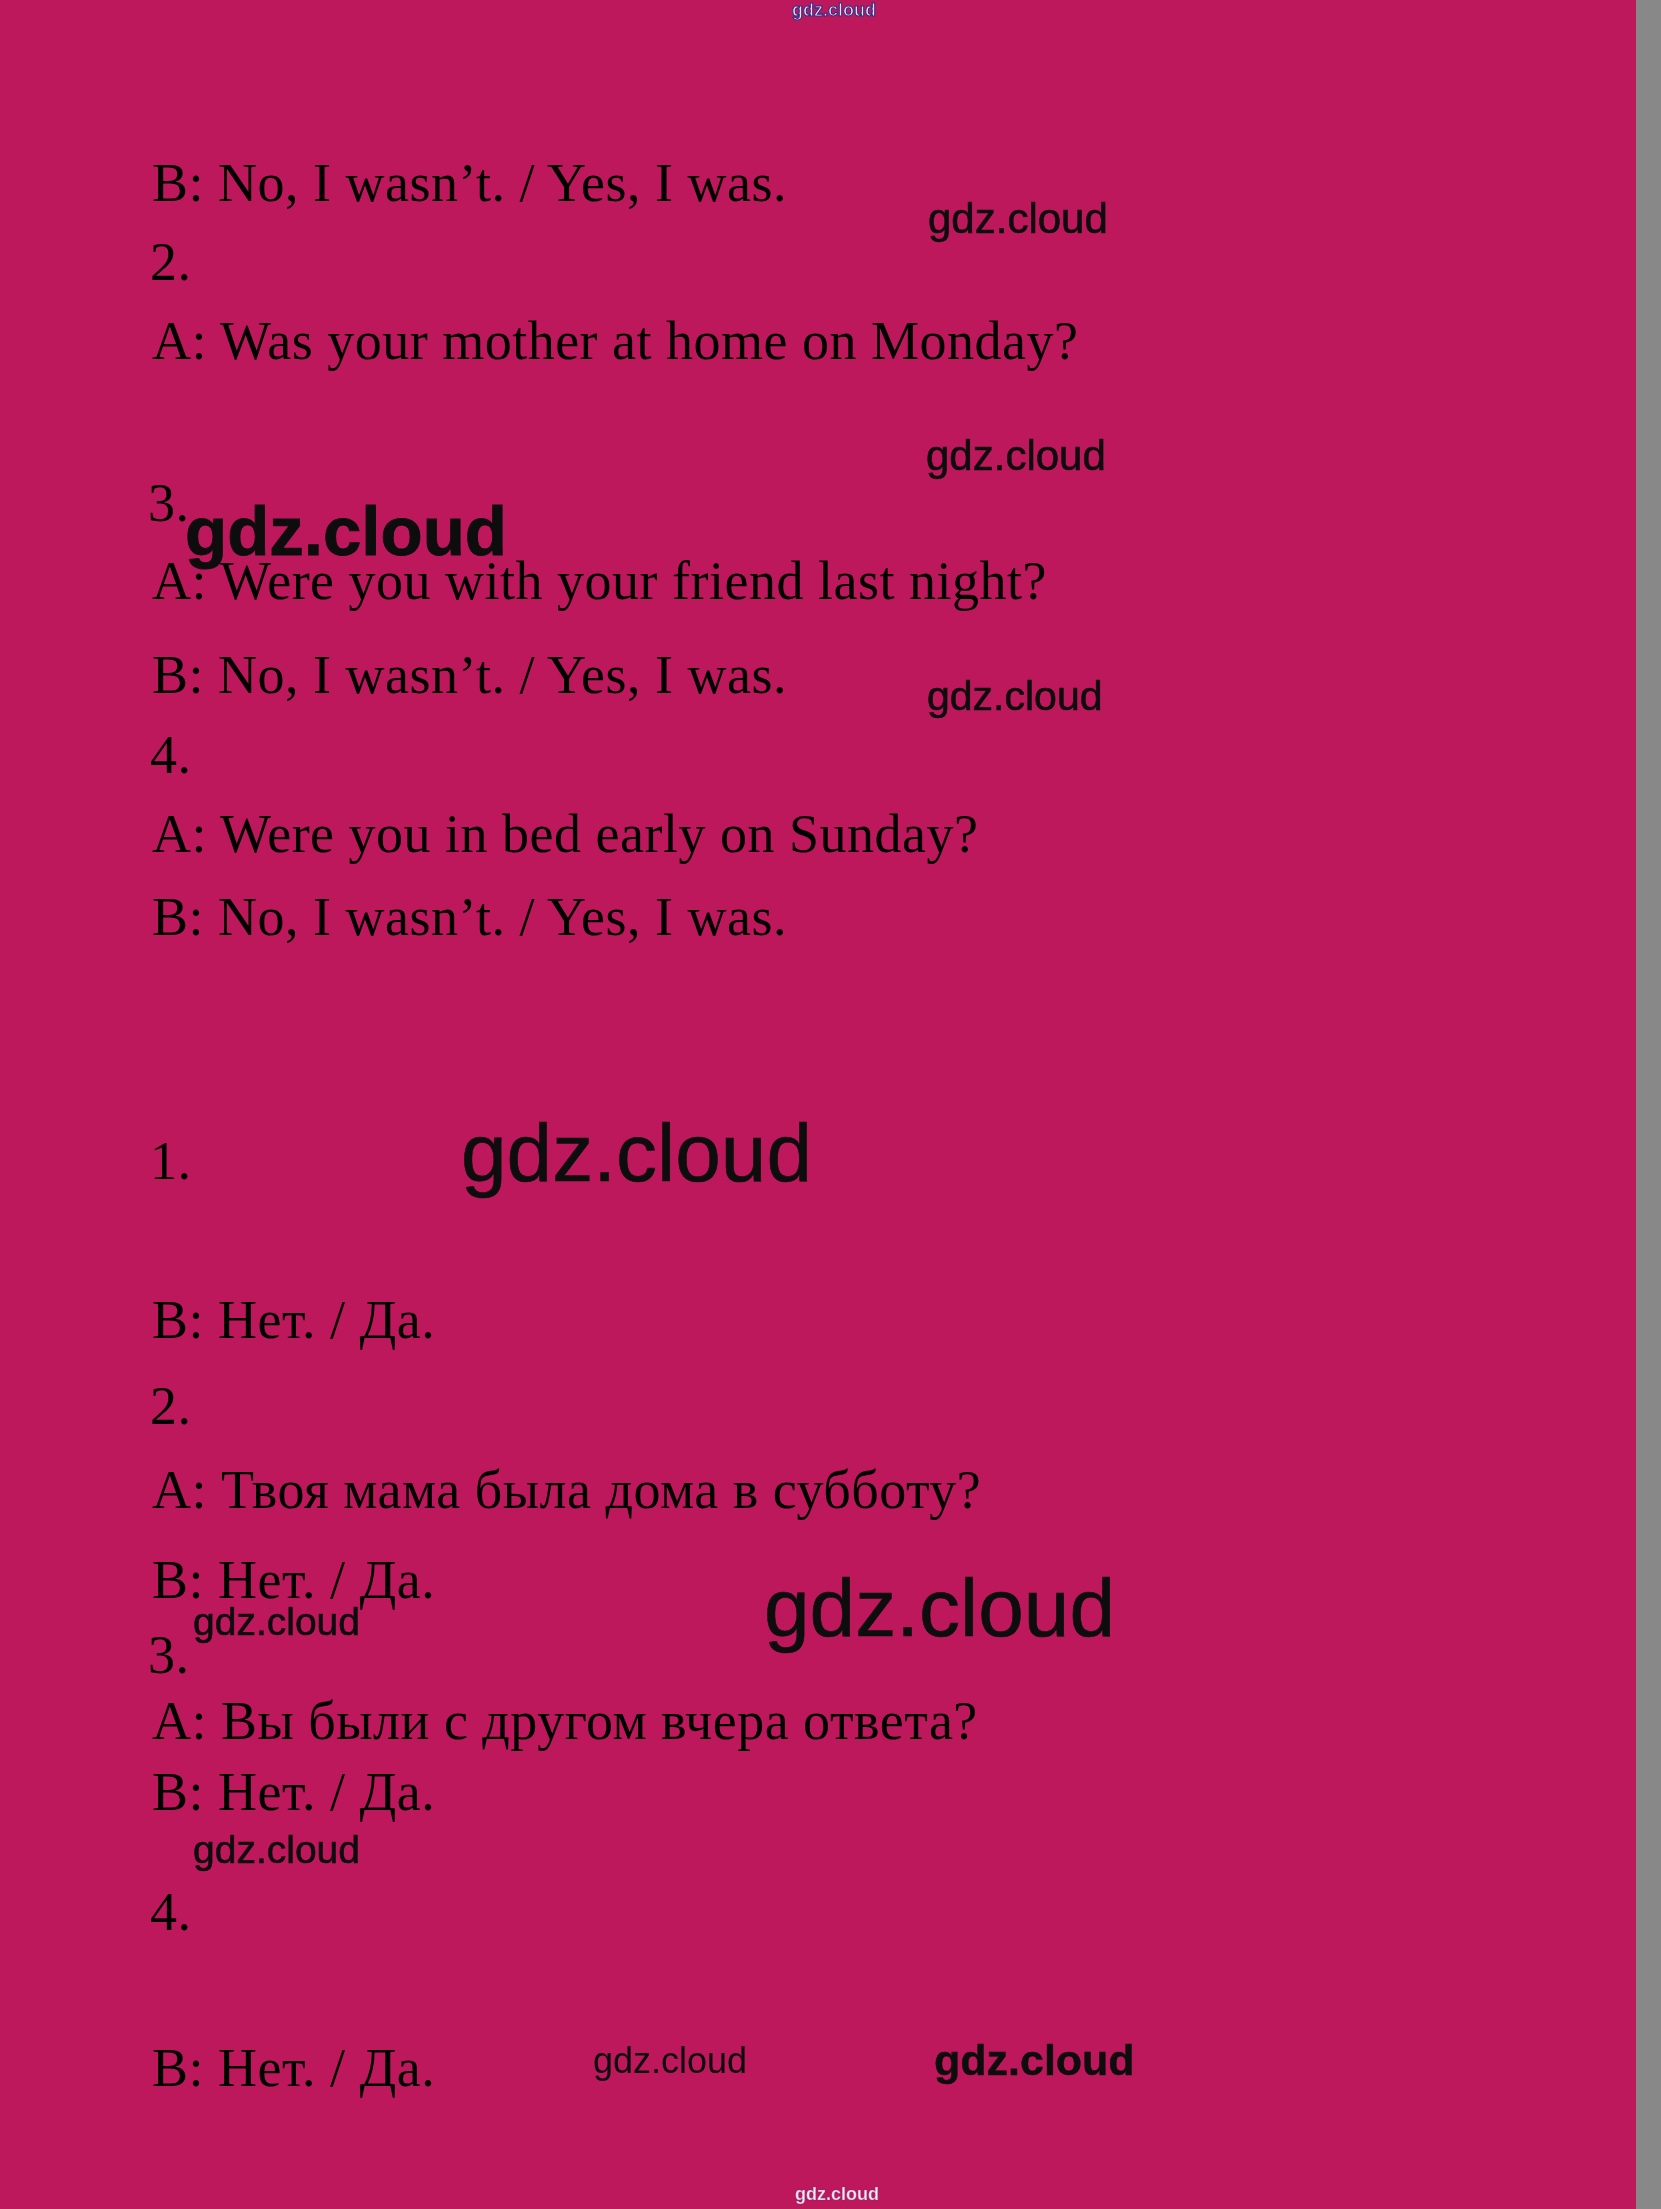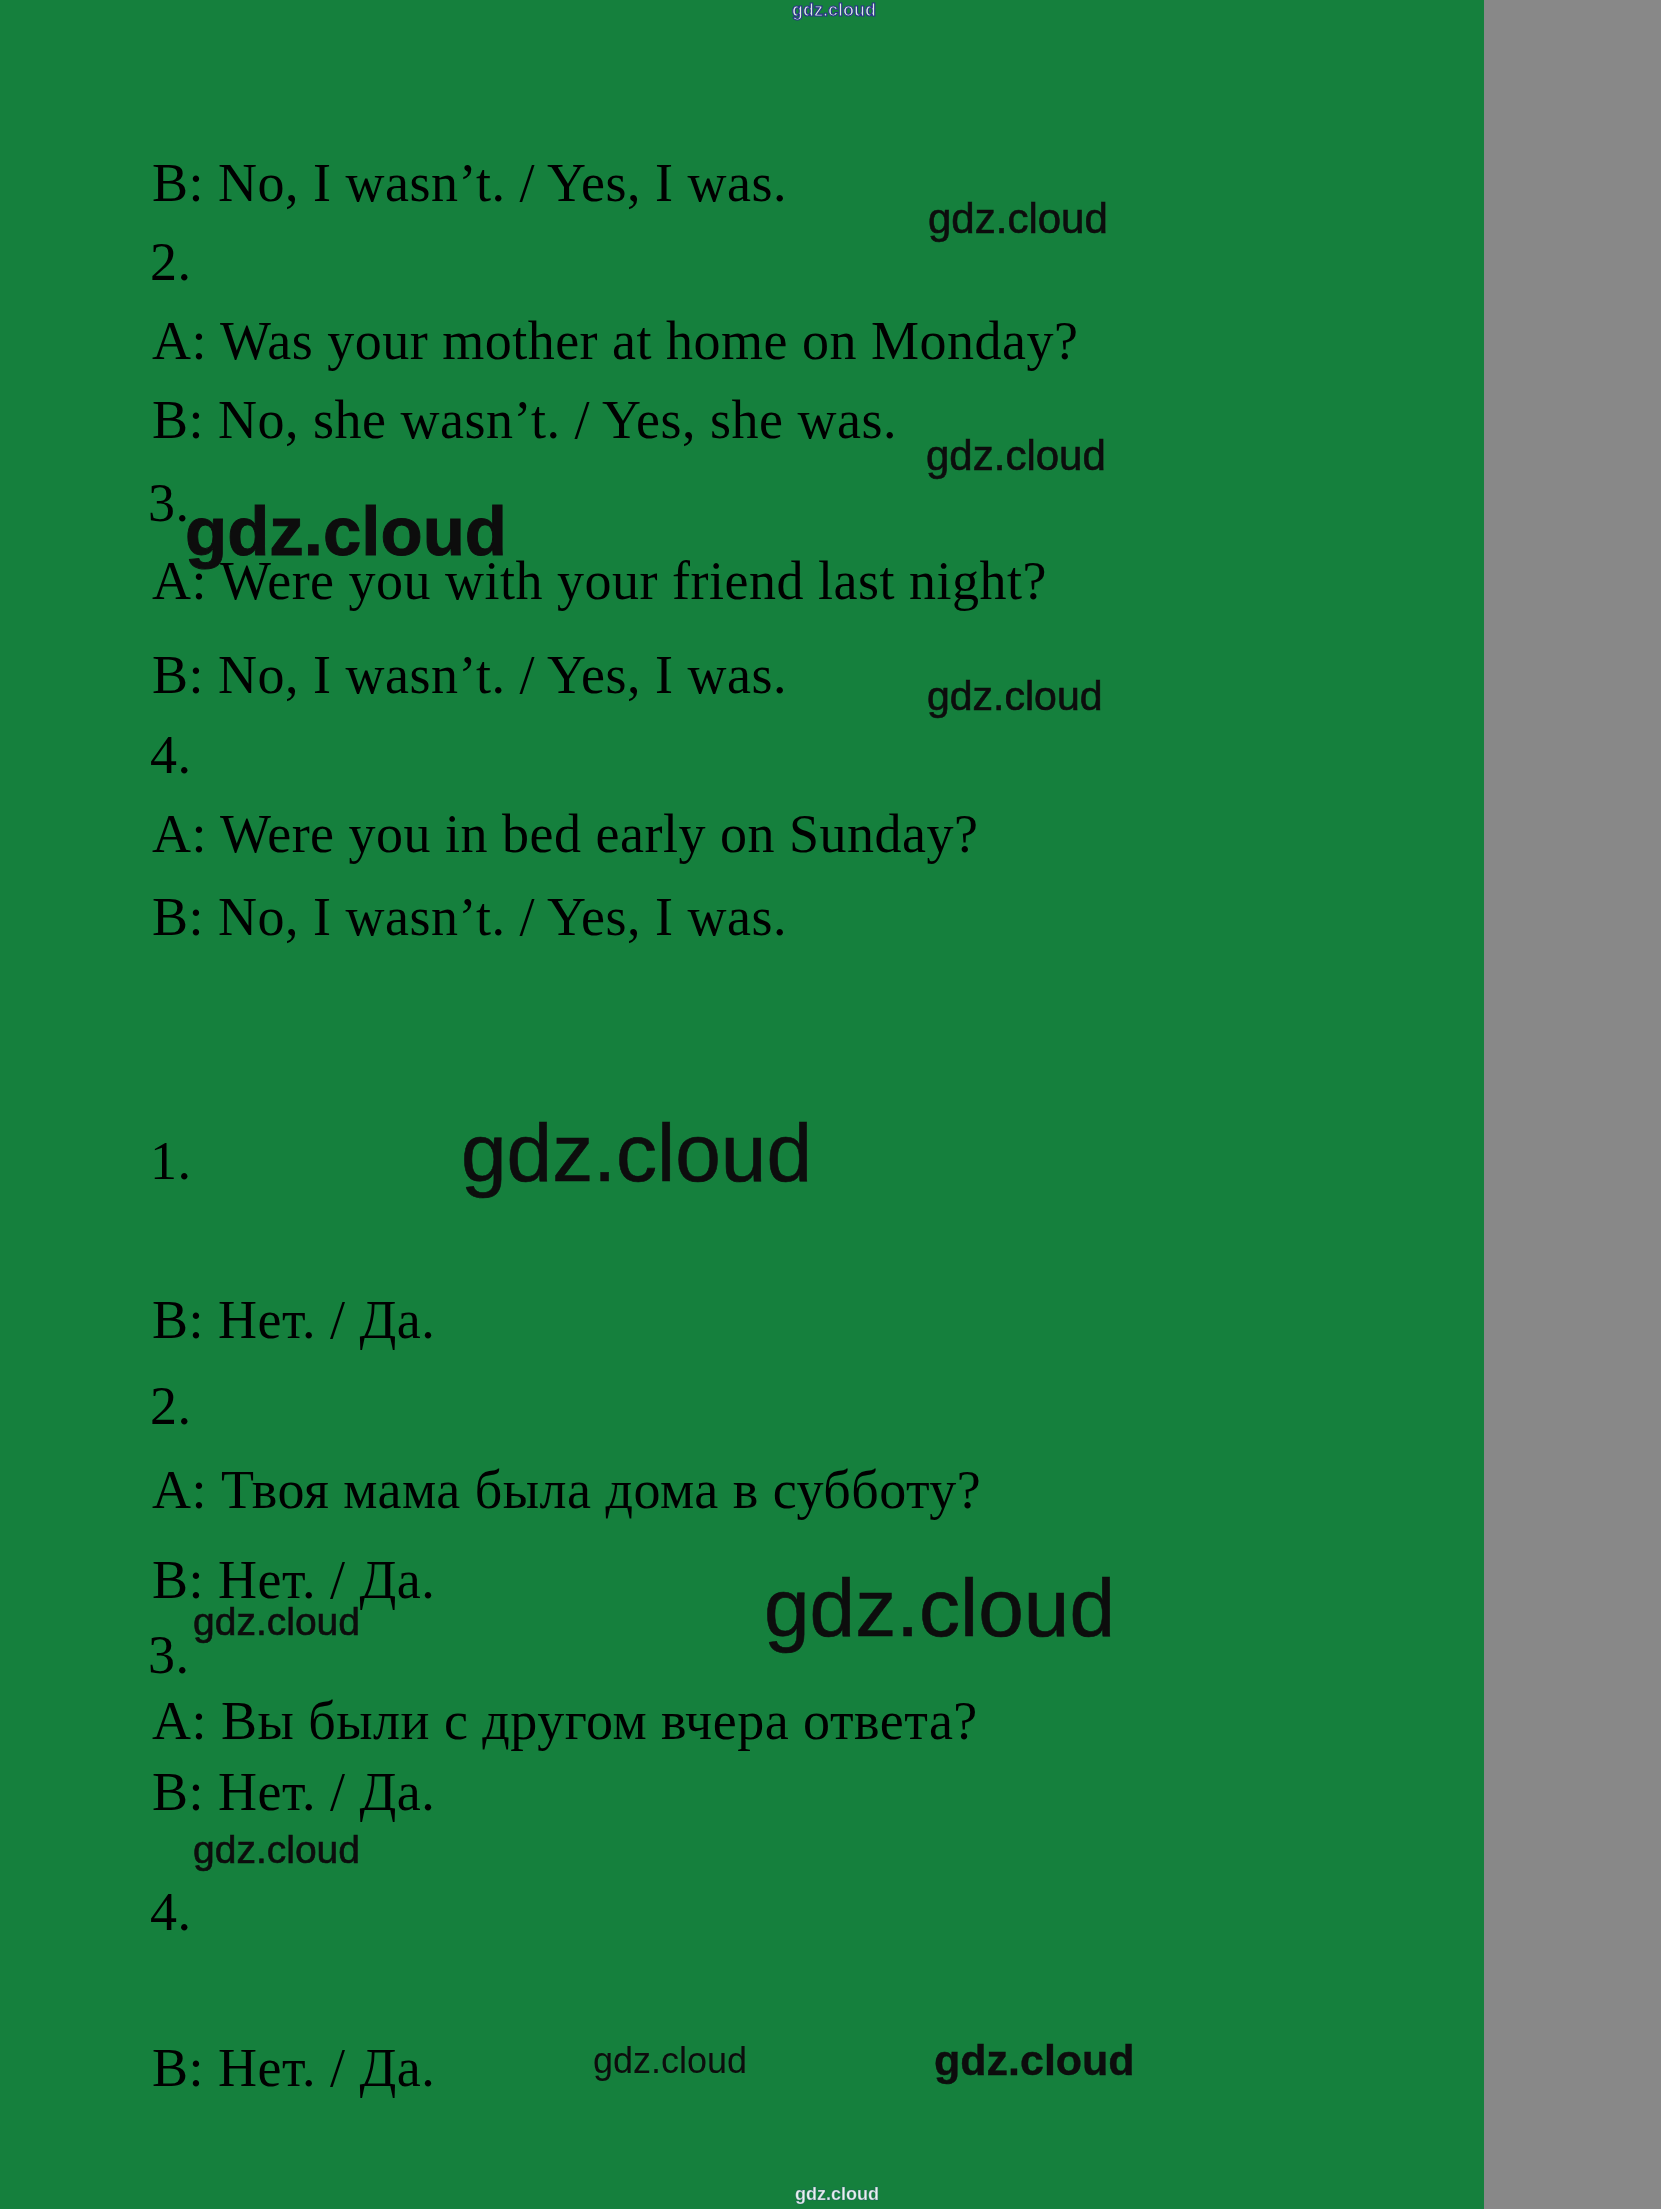--- a/index.html
+++ b/index.html
@@ -1,19 +1,19 @@
 <!DOCTYPE html>
 <html style="font-size:15px"><head>
 <meta charset="utf-8">
 <style>
   html,body{margin:0;padding:0;background:#888;}
   #page{
     position:relative;
-    width:1484px;height:2209px;
-    background:#15803d;
+    width:1636px;height:2209px;
+    background:#be185d;
     overflow:hidden;
     font-family:"Liberation Serif", serif;
     color:#000;
   }
   
   .t{
     position:absolute;
     font-size:54px;
     line-height:1;
     white-space:nowrap;
@@ -53,21 +53,20 @@
   <div class="wm wm-outline" style="left:792px;top:0.9px;font-size:18px;">gdz.cloud</div>
 
   <div class="t" style="left:152px;top:156px;">B: No, I wasn’t. / Yes, I was.</div>
 
   <div class="wm wm-med" style="left:928px;top:198px;font-size:42px;">gdz.cloud</div>
 
   <div class="t" style="left:150px;top:235px;">2.</div>
 
   <div class="t" style="left:152px;top:314px;">A: Was your mother at home on Monday?</div>
 
-  <div class="t" style="left:152px;top:393px;">B: No, she wasn’t. / Yes, she was.</div>
 
   <div class="wm wm-med" style="left:926px;top:435px;font-size:42px;">gdz.cloud</div>
 
   <div class="t" style="left:148px;top:476px;">3.</div>
 
   <div class="wm wm-heavy" style="left:185px;top:497px;font-size:69px;">gdz.cloud</div>
 
   <div class="t" style="left:152px;top:554px;">A: Were you with your friend last night?</div>
 
   <div class="t" style="left:152px;top:648px;">B: No, I wasn’t. / Yes, I was.</div>

